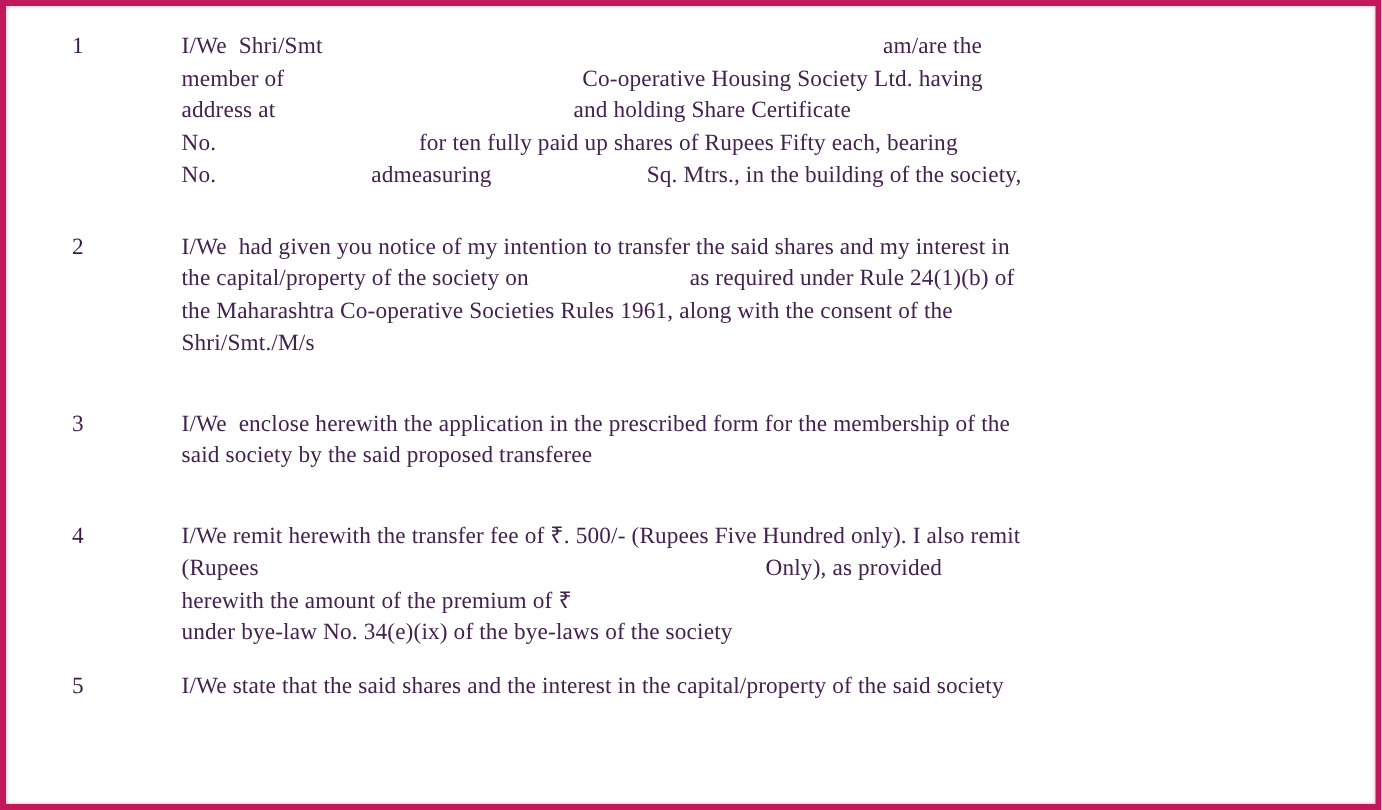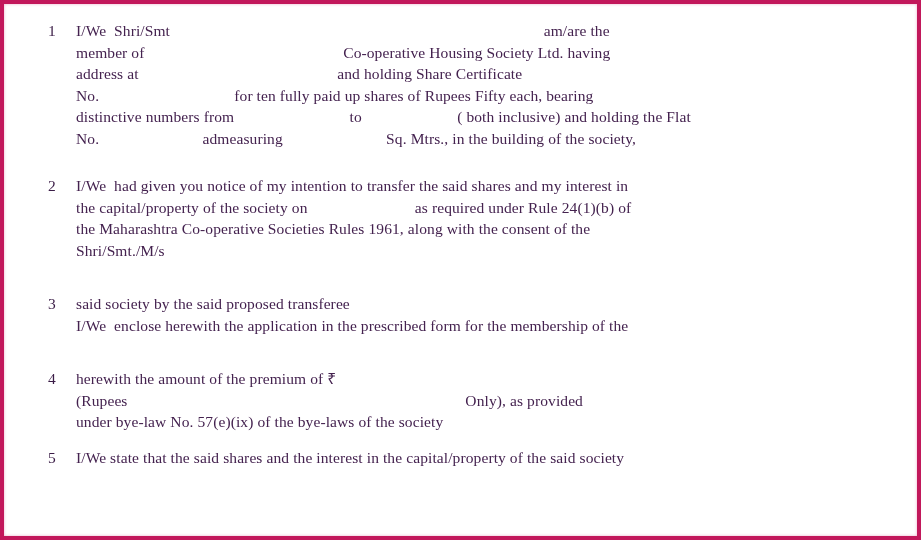--- a/index.html
+++ b/index.html
@@ -52,20 +52,21 @@
   .clause-body {
     flex: 1 1 auto;
     font-size: 15.5px;
     line-height: 21.5px;
     color: #44224f;
     letter-spacing: 0.1px;
   }
   .line {
     white-space: pre-wrap;
     min-height: 21.5px;
+    margin-left: 45px;
   }
   .gap-sm { margin-bottom: 14px; }
   .gap-md { margin-bottom: 26px; }
   .gap-lg { margin-bottom: 32px; }
   .blur {
     filter: blur(0.32px);
   }
 </style>
 </head>
 <body>
@@ -73,49 +74,49 @@
 <div id="page">
   <div id="doc" class="blur">
 
     <div class="clause gap-md">
       <div class="clause-num">1</div>
       <div class="clause-body">
         <div class="line">I/We  Shri/Smt                                                                                              am/are the</div>
         <div class="line">member of                                                  Co-operative Housing Society Ltd. having</div>
         <div class="line">address at                                                  and holding Share Certificate</div>
         <div class="line">No.                                  for ten fully paid up shares of Rupees Fifty each, bearing</div>
-        <div class="line">distinctive numbers from                             to                        ( both inclusive) and holding the Flat</div>
         <div class="line">No.                          admeasuring                          Sq. Mtrs., in the building of the society,</div>
       </div>
     </div>
 
     <div class="clause gap-lg">
       <div class="clause-num">2</div>
       <div class="clause-body">
         <div class="line">I/We  had given you notice of my intention to transfer the said shares and my interest in</div>
         <div class="line">the capital/property of the society on                           as required under Rule 24(1)(b) of</div>
         <div class="line">the Maharashtra Co-operative Societies Rules 1961, along with the consent of the</div>
         <div class="line">Shri/Smt./M/s</div>
       </div>
     </div>
 
     <div class="clause gap-lg">
       <div class="clause-num">3</div>
       <div class="clause-body">
+        <div class="line">I/We  enclose herewith the application in the prescribed form for the membership of the</div>
         <div class="line">said society by the said proposed transferee</div>
-        <div class="line">I/We  enclose herewith the application in the prescribed form for the membership of the</div>
       </div>
     </div>
 
     <div class="clause gap-sm">
       <div class="clause-num">4</div>
       <div class="clause-body">
+        <div class="line">I/We remit herewith the transfer fee of ₹. 500/- (Rupees Five Hundred only). I also remit</div>
+        <div class="line">(Rupees                                                                                     Only), as provided</div>
         <div class="line">herewith the amount of the premium of ₹</div>
-        <div class="line">(Rupees                                                                                     Only), as provided</div>
-        <div class="line">under bye-law No. 57(e)(ix) of the bye-laws of the society</div>
+        <div class="line">under bye-law No. 34(e)(ix) of the bye-laws of the society</div>
       </div>
     </div>
 
     <div class="clause">
       <div class="clause-num">5</div>
       <div class="clause-body">
         <div class="line">I/We state that the said shares and the interest in the capital/property of the said society</div>
       </div>
     </div>
 

